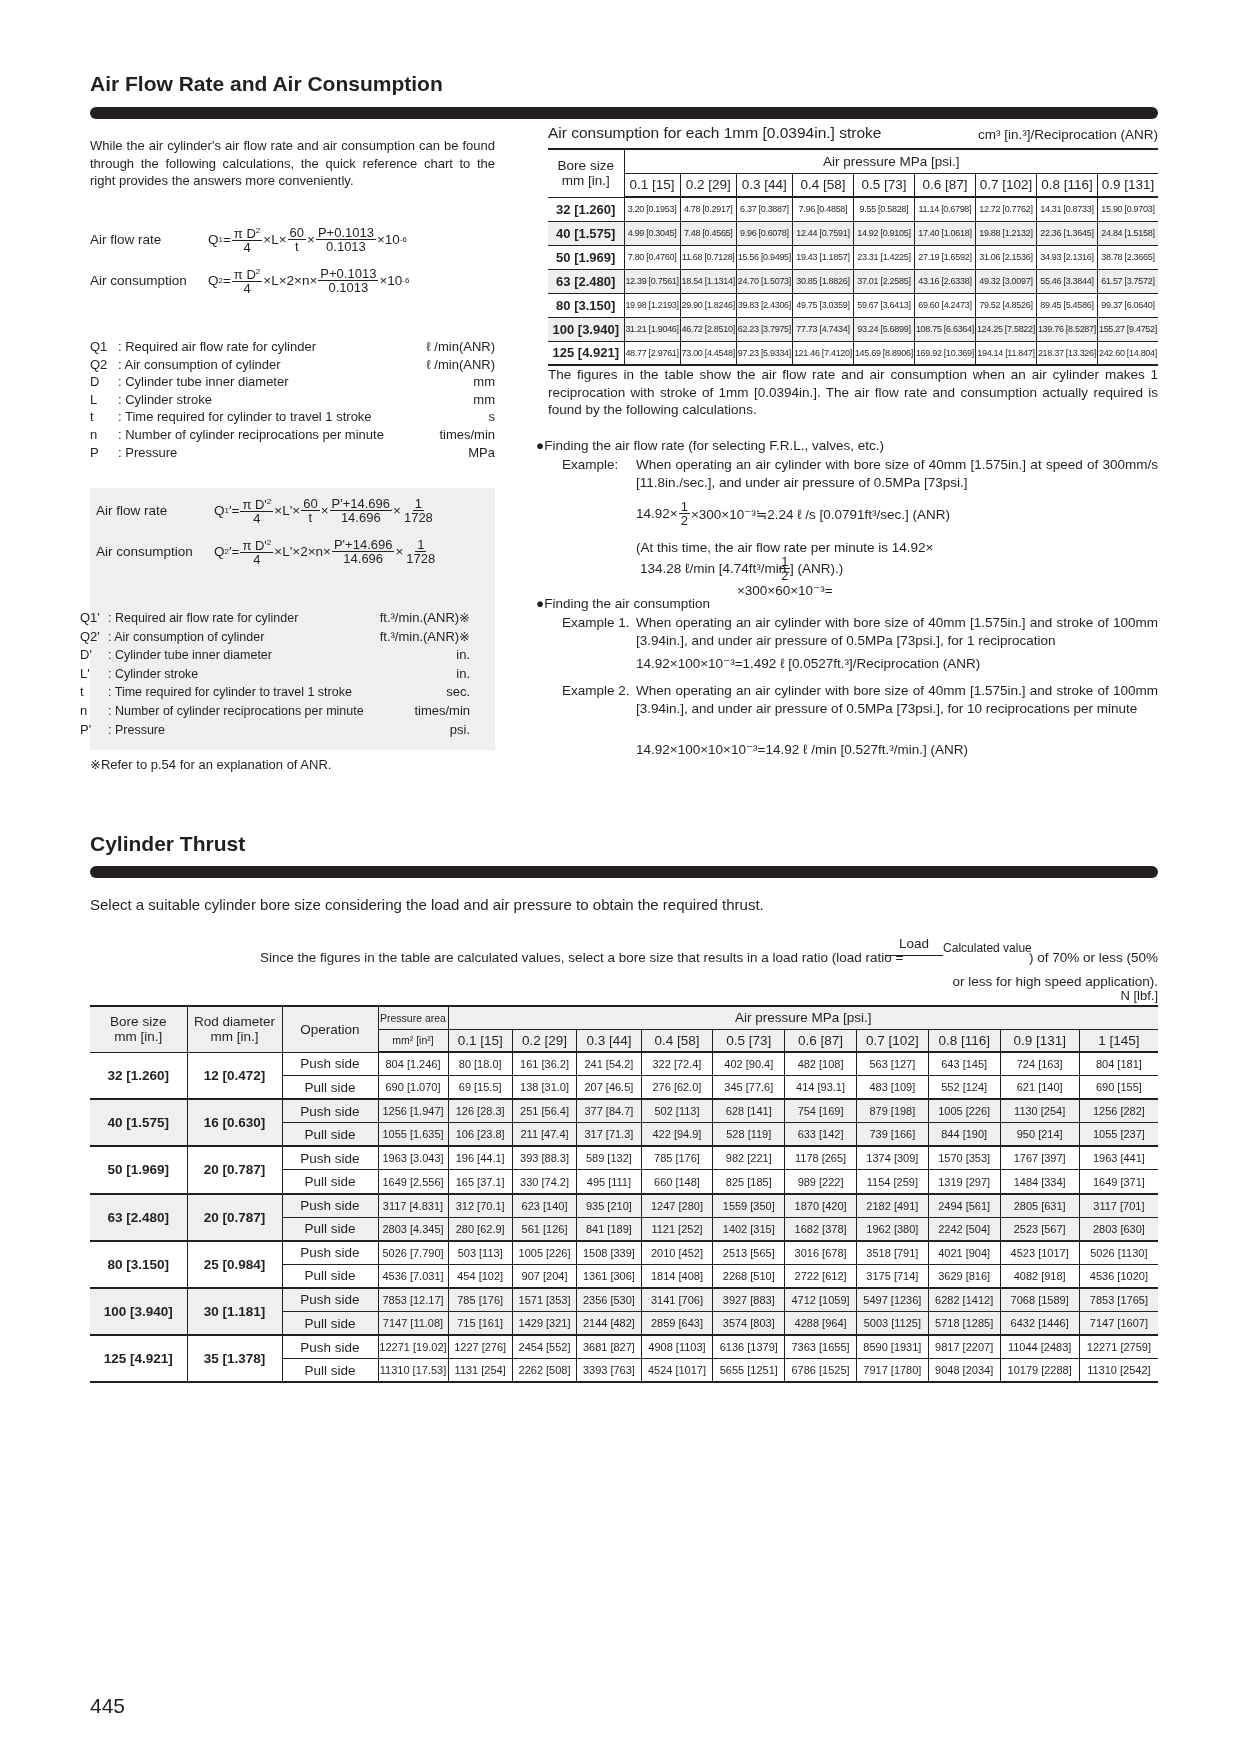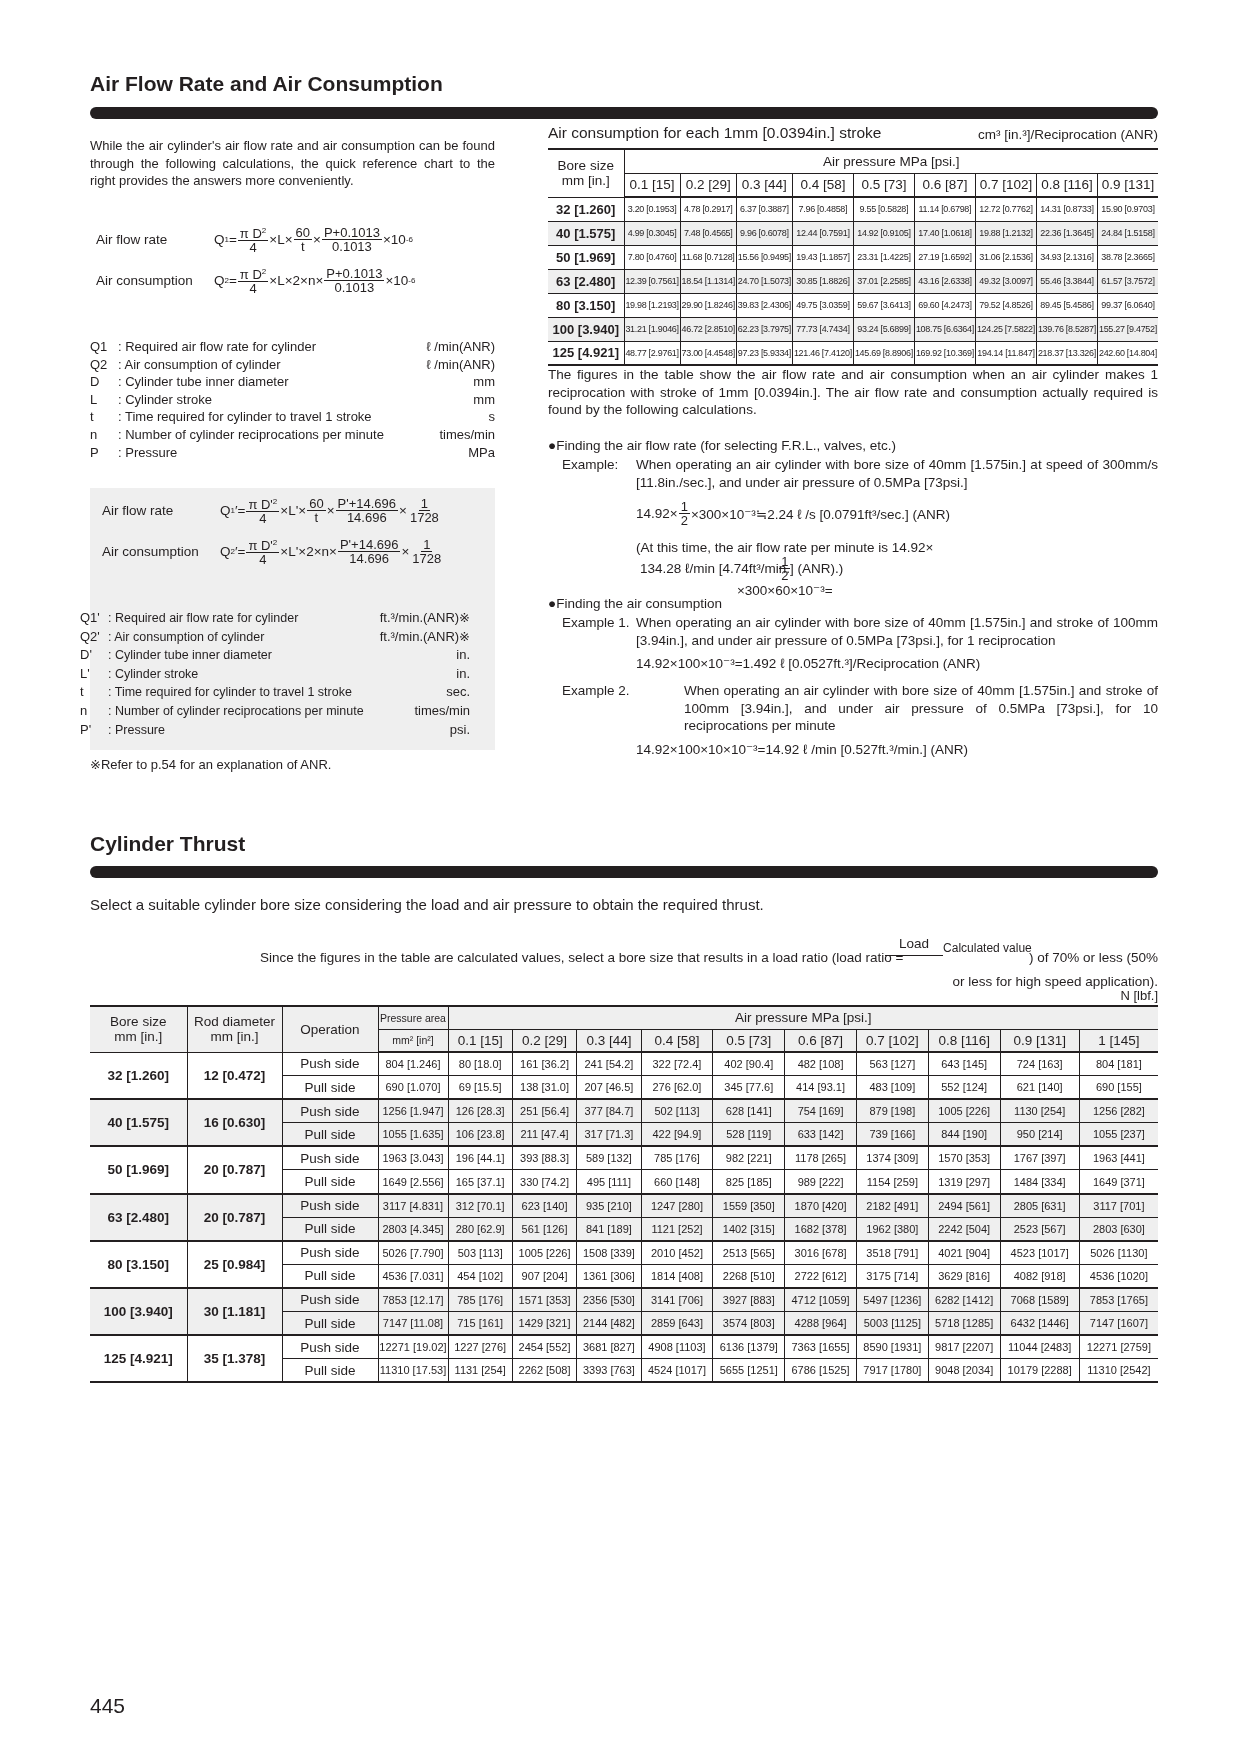--- a/index.html
+++ b/index.html
@@ -4,21 +4,21 @@
 <style>
   * { box-sizing: border-box; margin: 0; padding: 0; }
   html, body { width: 1240px; height: 1754px; background: #ffffff; }
   body { position: relative; font-family: "Liberation Sans", "DejaVu Sans", sans-serif; color: #231f20; font-size: 13px; }
 
   .section-title { position: absolute; left: 90px; font-family: "Liberation Sans", sans-serif; font-weight: bold; font-size: 21px; color: #231f20; }
   .title-bar { position: absolute; left: 90px; width: 1068px; height: 12px; background: #231f20; border-radius: 6px; }
 
   
   .intro { position: absolute; left: 90px; top: 137px; width: 405px; font-size: 13px; line-height: 17.5px; text-align: justify; }
-  .formula-row { position: absolute; left: 90px; font-size: 13.5px; display: flex; align-items: center; margin-left: 6px; }
+  .formula-row { position: absolute; left: 90px; font-size: 13.5px; display: flex; align-items: center; }
   .formula-row .flabel { width: 118px; }
   .formula-row .fexpr { display: inline-flex; align-items: center; white-space: nowrap; }
   .frac { display: inline-flex; flex-direction: column; align-items: center; vertical-align: middle; margin: 0 1px; line-height: 13px; }
   .frac .num { border-bottom: 1px solid #231f20; padding: 0 2px; font-size: 13px; }
   .frac .den { font-size: 13px; padding: 0 2px; }
   sup.s { font-size: 8px; vertical-align: super; }
   sub.s { font-size: 8px; }
 
   .legend { position: absolute; left: 90px; width: 405px; font-size: 13px; line-height: 17.6px; }
   .legend .lrow { display: flex; justify-content: space-between; }
@@ -37,21 +37,21 @@
   .ac-table th { font-weight: normal; font-size: 13.5px; height: 24px; background: #fff; }
   .ac-table thead tr:first-child th:first-child { border-left: none; }
   .ac-table td:first-child, .ac-table th:first-child { border-left: none; }
   .ac-table td:last-child, .ac-table th:last-child { border-right: none; }
   .ac-table td { font-size: 9px; height: 24px; letter-spacing: -0.3px; font-family: "Liberation Sans Narrow", "Liberation Sans", sans-serif; }
   .ac-table td.bore { font-size: 13px; font-weight: bold; letter-spacing: 0; width: 76px; }
   .ac-table tbody tr:nth-child(even) td { background: #efefef; }
   .ac-table thead tr:last-child th { border-bottom: 2px solid #231f20; }
 
   .rc-para { position: absolute; left: 548px; top: 366px; width: 610px; font-size: 13.5px; line-height: 17.5px; text-align: justify; }
-  .bullet-head { position: absolute; left: 548px; font-size: 13.5px; }
+  .bullet-head { position: absolute; left: 536px; font-size: 13.5px; }
   .ex-block { position: absolute; left: 562px; width: 596px; font-size: 13.5px; line-height: 17.5px; display: flex; }
   .ex-block .exlabel { width: 74px; flex-shrink: 0; }
   .ex-block .extext { text-align: justify; flex: 1; }
   .calc-line { position: absolute; left: 636px; font-size: 13.5px; display: flex; align-items: center; white-space: nowrap; }
 
   
   .ct-text { position: absolute; left: 90px; font-size: 15px; }
   .ct-load { position: absolute; left: 90px; top: 936px; width: 1068px; font-size: 13.5px; line-height: 24px; text-align: right; }
   .ct-frac { position: absolute; left: 885px; top: 936px; display: flex; flex-direction: row; align-items: center; }
   .ct-frac .num { font-size: 13.5px; border-bottom: 1px solid #231f20; padding: 0 14px 4px; }
@@ -341,21 +341,21 @@
   <span>×300×60×10⁻³=</span>
 </div>
 <div class="calc-line" style="top:561px; left:640px;">134.28 ℓ/min [4.74ft³/min.] (ANR).)</div>
 
 <div class="bullet-head" style="top:596px;">●Finding the air consumption</div>
 <div class="ex-block" style="top:614px;">
   <span class="exlabel">Example 1.</span>
   <span class="extext">When operating an air cylinder with bore size of 40mm [1.575in.] and stroke of 100mm [3.94in.], and under air pressure of 0.5MPa [73psi.], for 1 reciprocation</span>
 </div>
 <div class="calc-line" style="top:655px;">14.92×100×10⁻³=1.492 ℓ  [0.0527ft.³]/Reciprocation (ANR)</div>
-<div class="ex-block" style="top:682px;gap:48px;">
+<div class="ex-block" style="top:682px;">
   <span class="exlabel">Example 2.</span>
   <span class="extext">When operating an air cylinder with bore size of 40mm [1.575in.] and stroke of 100mm [3.94in.], and under air pressure of 0.5MPa [73psi.], for 10 reciprocations per minute</span>
 </div>
 <div class="calc-line" style="top:741px;">14.92×100×10×10⁻³=14.92 ℓ /min  [0.527ft.³/min.] (ANR)</div>
 
 <div class="section-title" style="top:832px;">Cylinder Thrust</div>
 <div class="title-bar" style="top:866px;"></div>
 
 <div class="ct-text" style="top:896px;">Select a suitable cylinder bore size considering the load and air pressure to obtain the required thrust.</div>
 <div class="ct-load">

